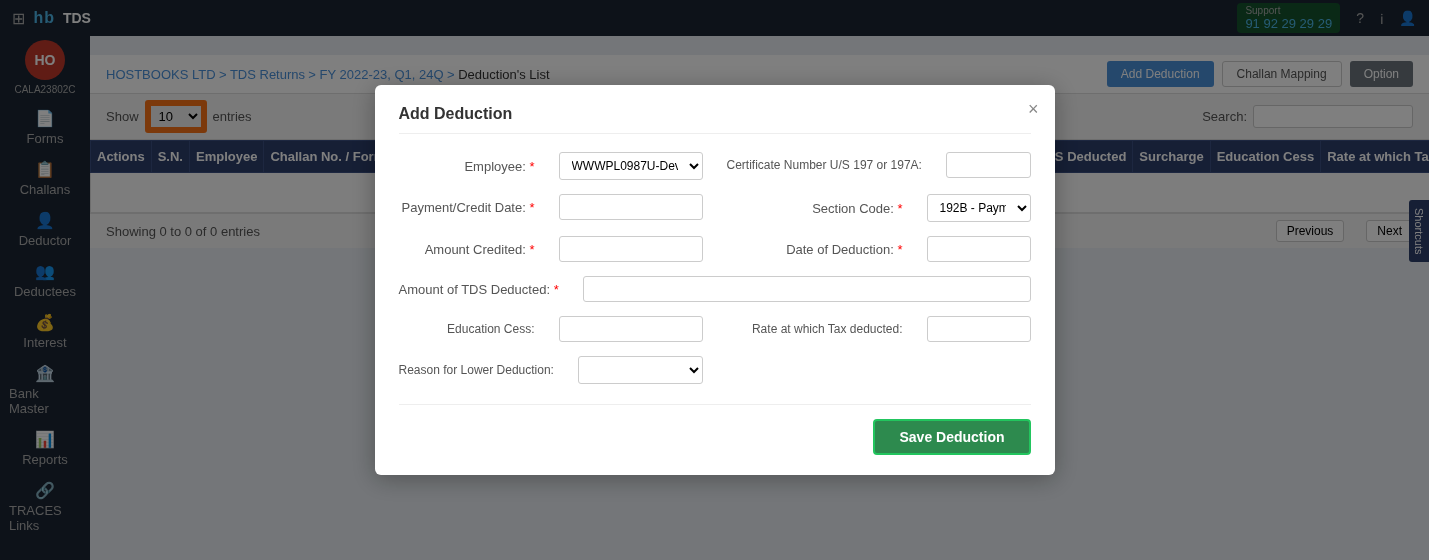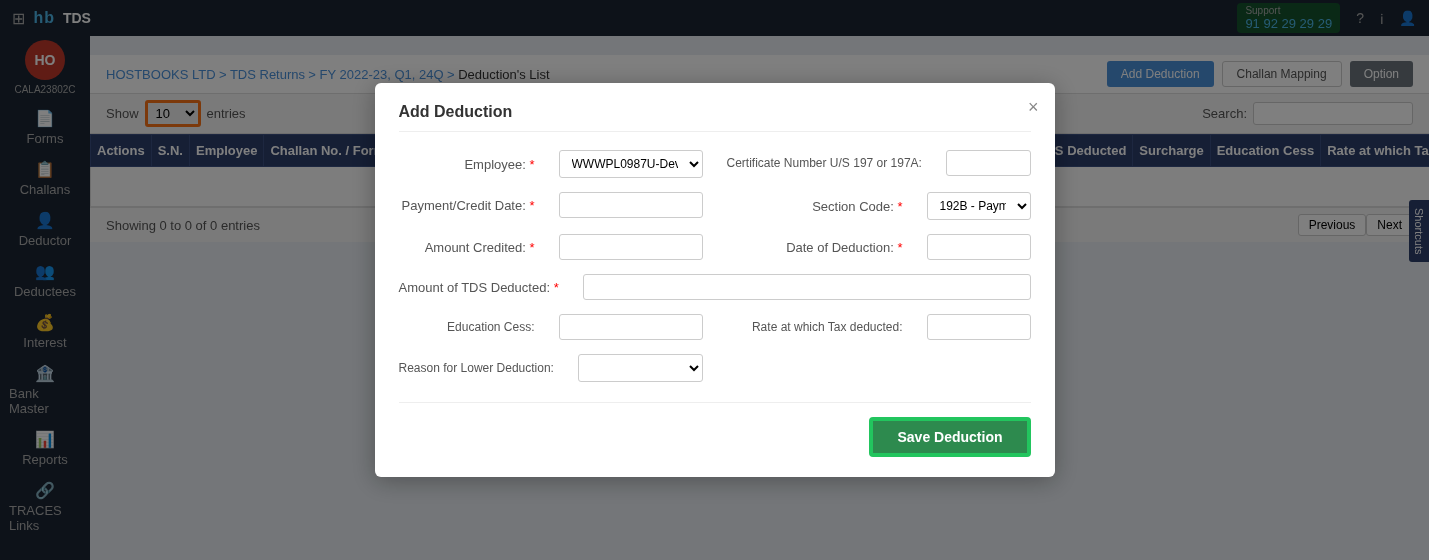--- a/index.html
+++ b/index.html
@@ -83,21 +83,21 @@
     
     .table-controls {
       background: #f5f5f5;
       padding: 6px 16px;
       display: flex;
       align-items: center;
       justify-content: space-between;
       border-bottom: 1px solid #ddd;
     }
     .show-entries { display: flex; align-items: center; gap: 6px; color: #555; }
-    .show-entries select { padding: 2px 4px; border: 3px solid #f97316; border-radius: 3px; }
+    .show-entries select { padding: 2px 4px; border: 6px solid #f97316; border-radius: 3px; }
     .search-box { display: flex; align-items: center; gap: 6px; color: #555; }
     .search-box input { border: 1px solid #ccc; border-radius: 3px; padding: 3px 8px; width: 160px; }
 
     
     .table-wrapper { overflow: auto; background: #fff; }
     table { width: 100%; border-collapse: collapse; font-size: 11px; }
     thead th {
       background: #2c3e6b; color: #fff; padding: 8px 6px;
       border: 1px solid #3a4f80; text-align: left; white-space: nowrap;
     }
@@ -107,21 +107,21 @@
     
     .pagination-bar {
       background: #f5f5f5;
       padding: 6px 16px;
       display: flex;
       align-items: center;
       justify-content: space-between;
       border-top: 1px solid #ddd;
       font-size: 12px; color: #555;
     }
-    .pagination-btns { display: flex; gap: 0; }
+    .pagination-btns { display: flex; gap: 22px; }
     .pg-btn {
       border: 1px solid #ccc; background: #fff;
       padding: 3px 10px; border-radius: 3px; cursor: pointer; font-size: 12px;
     }
 
     
     .shortcuts-tab {
       position: absolute; right: 0; top: 200px;
       background: #2c3e6b; color: #fff;
       writing-mode: vertical-rl; padding: 8px 4px;
@@ -159,21 +159,21 @@
     .field-label { font-size: 12px; color: #555; text-align: right; padding-right: 24px; min-width: 160px; }
     .field-input { flex: 1; }
     .field-input input, .field-input select {
       width: 100%; border: 1px solid #ccc; border-radius: 3px; padding: 5px 8px; font-size: 12px;
     }
     .field-input select { background: #fff; }
 
     .modal-footer { display: flex; justify-content: flex-end; margin-top: 20px; border-top: 1px solid #eee; padding-top: 14px; }
     .btn-save {
       background: #2d8a4e; color: #fff;
-      border: 4px solid #22c55e;
+      border: 2px solid #22c55e;
       padding: 8px 24px; border-radius: 4px;
       font-size: 14px; font-weight: bold; cursor: pointer; text-align: center;
     }
 
     .employee-select-wrap { display: flex; gap: 4px; }
     .employee-select-wrap select { flex: 1; }
   </style>
 </head>
 <body>
 

